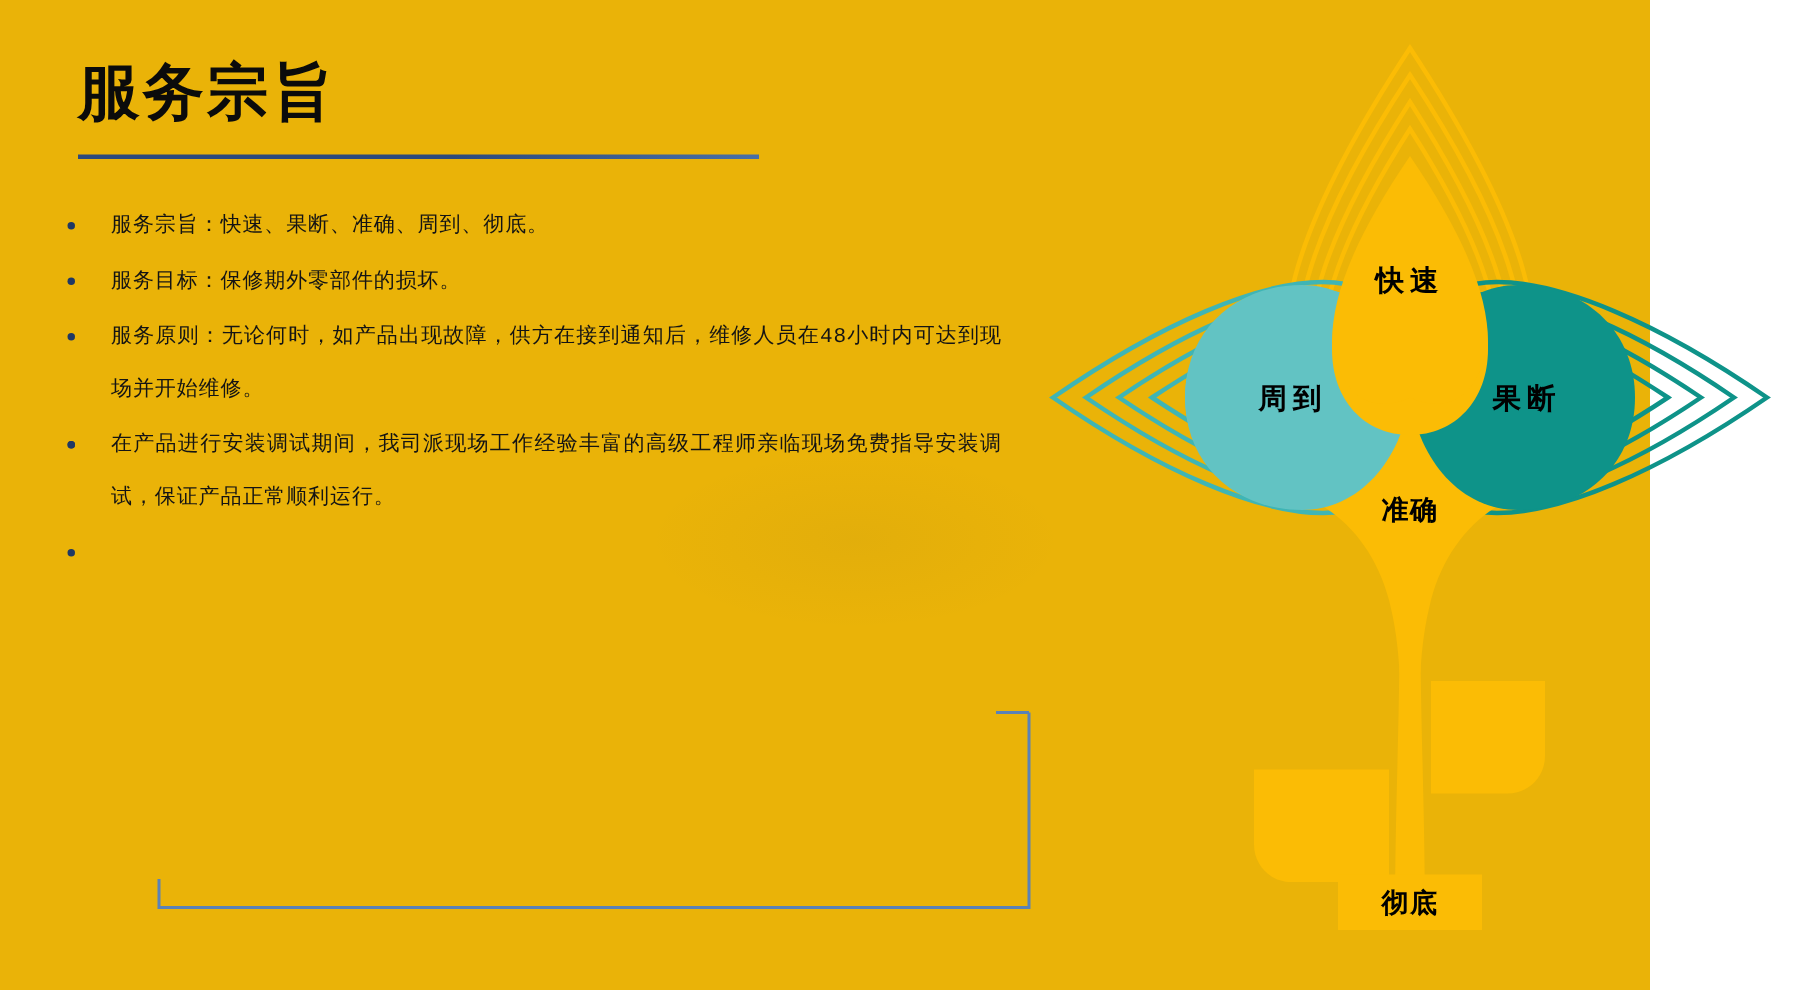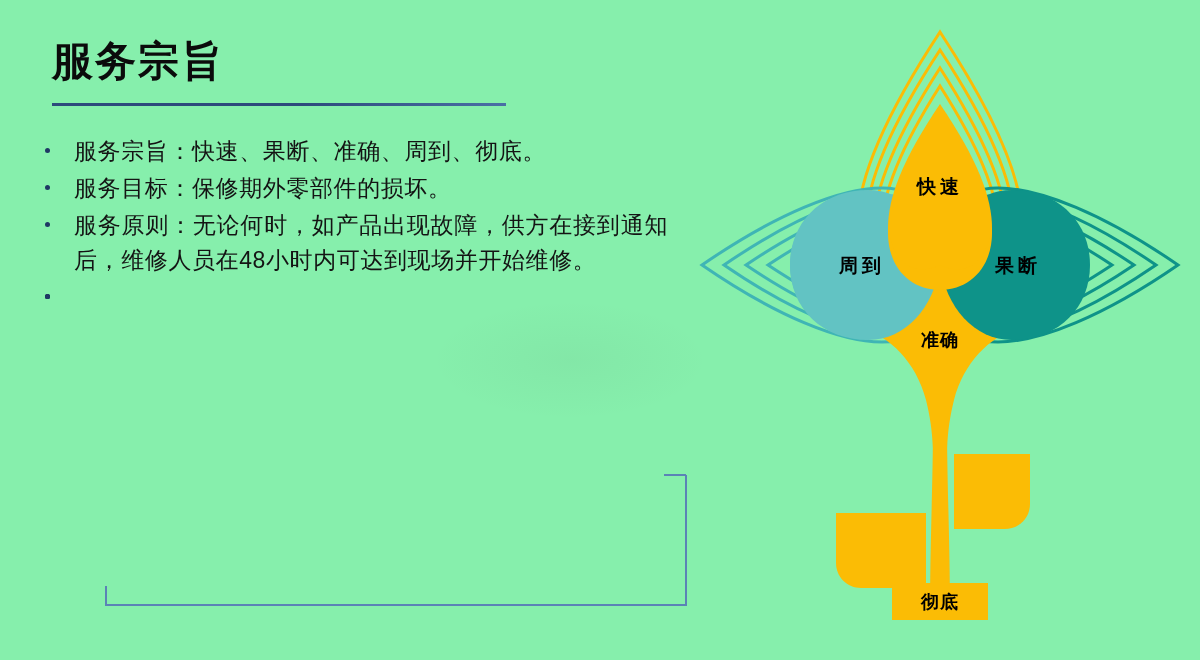--- a/index.html
+++ b/index.html
@@ -12,23 +12,23 @@
     height: 660px;
     position: relative;
     overflow: hidden;
     font-family: "Liberation Sans", "DejaVu Sans", sans-serif;
     color: #111111;
   }
 
   #slide {
     position: absolute;
     inset: 0;
-    width: 1200px;
+    width: 1100px;
     height: 660px;
-    background: #86efac;
+    background: #eab308;
   }
 
   
   #left-col {
     position: absolute;
     left: 0;
     top: 0;
     width: 700px;
     height: 660px;
   }
@@ -61,26 +61,27 @@
     width: 630px;
     list-style: none;
     margin: 0;
     padding: 0;
   }
 
   .bullet-row {
     position: relative;
     padding-left: 36px;
     margin: 0 0 2px 0;
-    font-size: 23px;
+    font-size: 14px;
     line-height: 35px;
     letter-spacing: 0.6px;
     color: #141414;
     text-align: justify;
     text-justify: inter-ideograph;
+    font-family: Liberation Mono, monospace;
   }
 
   .bullet-dot {
     position: absolute;
     left: 7px;
     top: 14px;
     width: 5px;
     height: 5px;
     border-radius: 50%;
     background: #1f3864;
@@ -154,20 +155,21 @@
       </li>
       <li class="bullet-row">
         <span class="bullet-dot"></span>
         <span>服务原则：无论何时，如产品出现故障，供方在接到通知后，维修人员在48小时内可达到现场并开始维修。</span>
       </li>
       <li class="bullet-row">
         <span class="bullet-dot"></span>
       </li>
       <li class="bullet-row">
         <span class="bullet-dot"></span>
+        <span>在产品进行安装调试期间，我司派现场工作经验丰富的高级工程师亲临现场免费指导安装调试，保证产品正常顺利运行。</span>
       </li>
       <li class="bullet-row">
         <span class="bullet-dot"></span>
       </li>
     </ul>
 
     <div id="watermark"></div>
 
     <svg id="deco-bracket" viewBox="0 0 584 134">
       <path d="M 582,1 L 560,1" fill="none" stroke="#5B82B6" stroke-width="2"></path>

